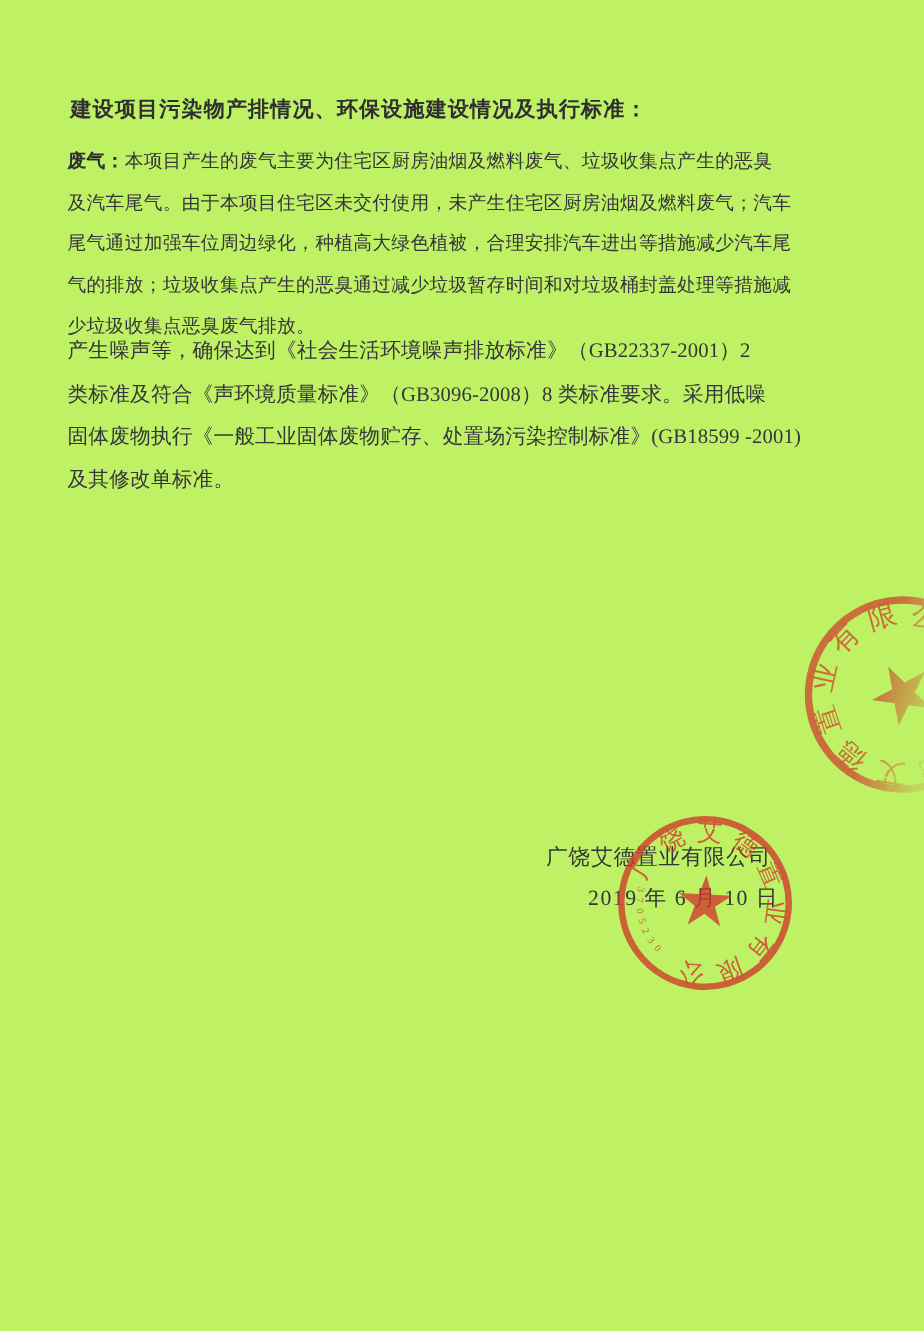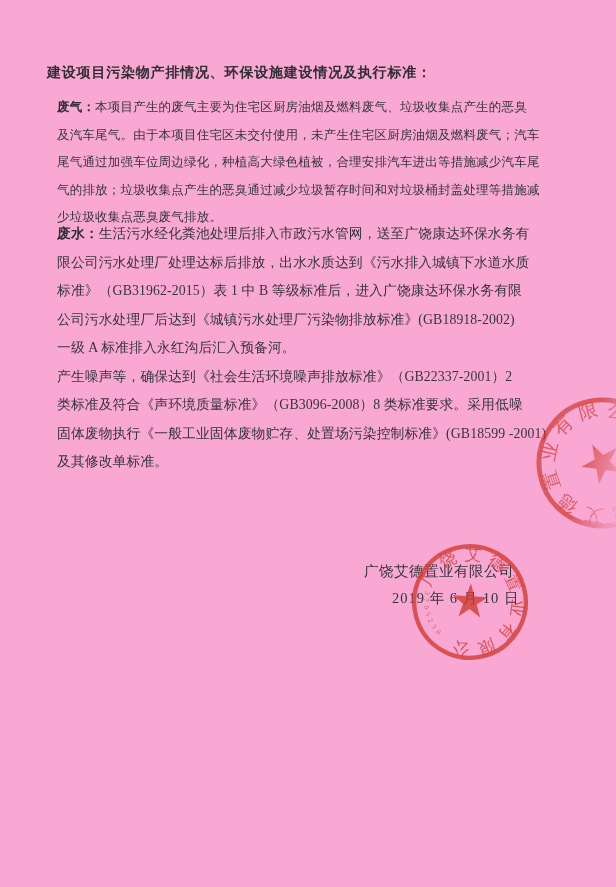--- a/index.html
+++ b/index.html
@@ -1,35 +1,35 @@
 <!DOCTYPE html>
 <html><head>
 <meta charset="utf-8">
 <style>
   html,body{margin:0;padding:0;background:#e8e8e8;}
   .page{
     position:relative;width:616px;height:887px;margin:0 auto;
-    background:#f9a8d4;overflow:hidden;
+    background:#bef264;overflow:hidden;
     font-family:"Liberation Serif","DejaVu Serif",serif;
     color:#35353b;
   }
   .doc-title{
     position:absolute;left:47px;top:64px;
     font-size:14px;font-weight:bold;letter-spacing:0.8px;color:#2e2e33;
     white-space:nowrap;
   }
   .para-small{
     position:absolute;left:45px;top:94px;width:505px;
     font-size:12.5px;line-height:27.5px;letter-spacing:0.2px;
   }
   .body-blocks{
     position:absolute;left:45px;top:220px;width:505px;
     font-size:13.8px;line-height:28.5px;letter-spacing:0.1px;
   }
-  .tline{white-space:nowrap;margin-left:12px;}
+  .tline{white-space:nowrap;}
   .tline strong{font-weight:bold;color:#2e2e33;}
   .sig-company{
     position:absolute;left:364px;top:562px;
     font-size:14.5px;letter-spacing:0.5px;white-space:nowrap;
   }
   .sig-date{
     position:absolute;left:392px;top:589px;
     font-size:14.5px;letter-spacing:1px;white-space:nowrap;text-align:center;
   }
   .stamp{position:absolute;pointer-events:none;}
@@ -50,27 +50,20 @@
 
   <div class="para-small">
       <div class="tline"><strong>废气：</strong>本项目产生的废气主要为住宅区厨房油烟及燃料废气、垃圾收集点产生的恶臭</div>
       <div class="tline">及汽车尾气。由于本项目住宅区未交付使用，未产生住宅区厨房油烟及燃料废气；汽车</div>
       <div class="tline">尾气通过加强车位周边绿化，种植高大绿色植被，合理安排汽车进出等措施减少汽车尾</div>
       <div class="tline">气的排放；垃圾收集点产生的恶臭通过减少垃圾暂存时间和对垃圾桶封盖处理等措施减</div>
       <div class="tline">少垃圾收集点恶臭废气排放。</div>
     </div>
 
   <div class="body-blocks">
-    <div>
-        <div class="tline"><strong>废水：</strong>生活污水经化粪池处理后排入市政污水管网，送至广饶康达环保水务有</div>
-        <div class="tline">限公司污水处理厂处理达标后排放，出水水质达到《污水排入城镇下水道水质</div>
-        <div class="tline">标准》（GB31962-2015）表 1 中 B 等级标准后，进入广饶康达环保水务有限</div>
-        <div class="tline">公司污水处理厂后达到《城镇污水处理厂污染物排放标准》(GB18918-2002)</div>
-        <div class="tline">一级 A 标准排入永红沟后汇入预备河。</div>
-      </div>
     <div>
         <div class="tline">产生噪声等，确保达到《社会生活环境噪声排放标准》（GB22337-2001）2</div>
         <div class="tline">类标准及符合《声环境质量标准》（GB3096-2008）8 类标准要求。采用低噪</div>
       </div>
     <div>
         <div class="tline">固体废物执行《一般工业固体废物贮存、处置场污染控制标准》(GB18599 -2001)</div>
         <div class="tline">及其修改单标准。</div>
       </div>
   </div>
 

